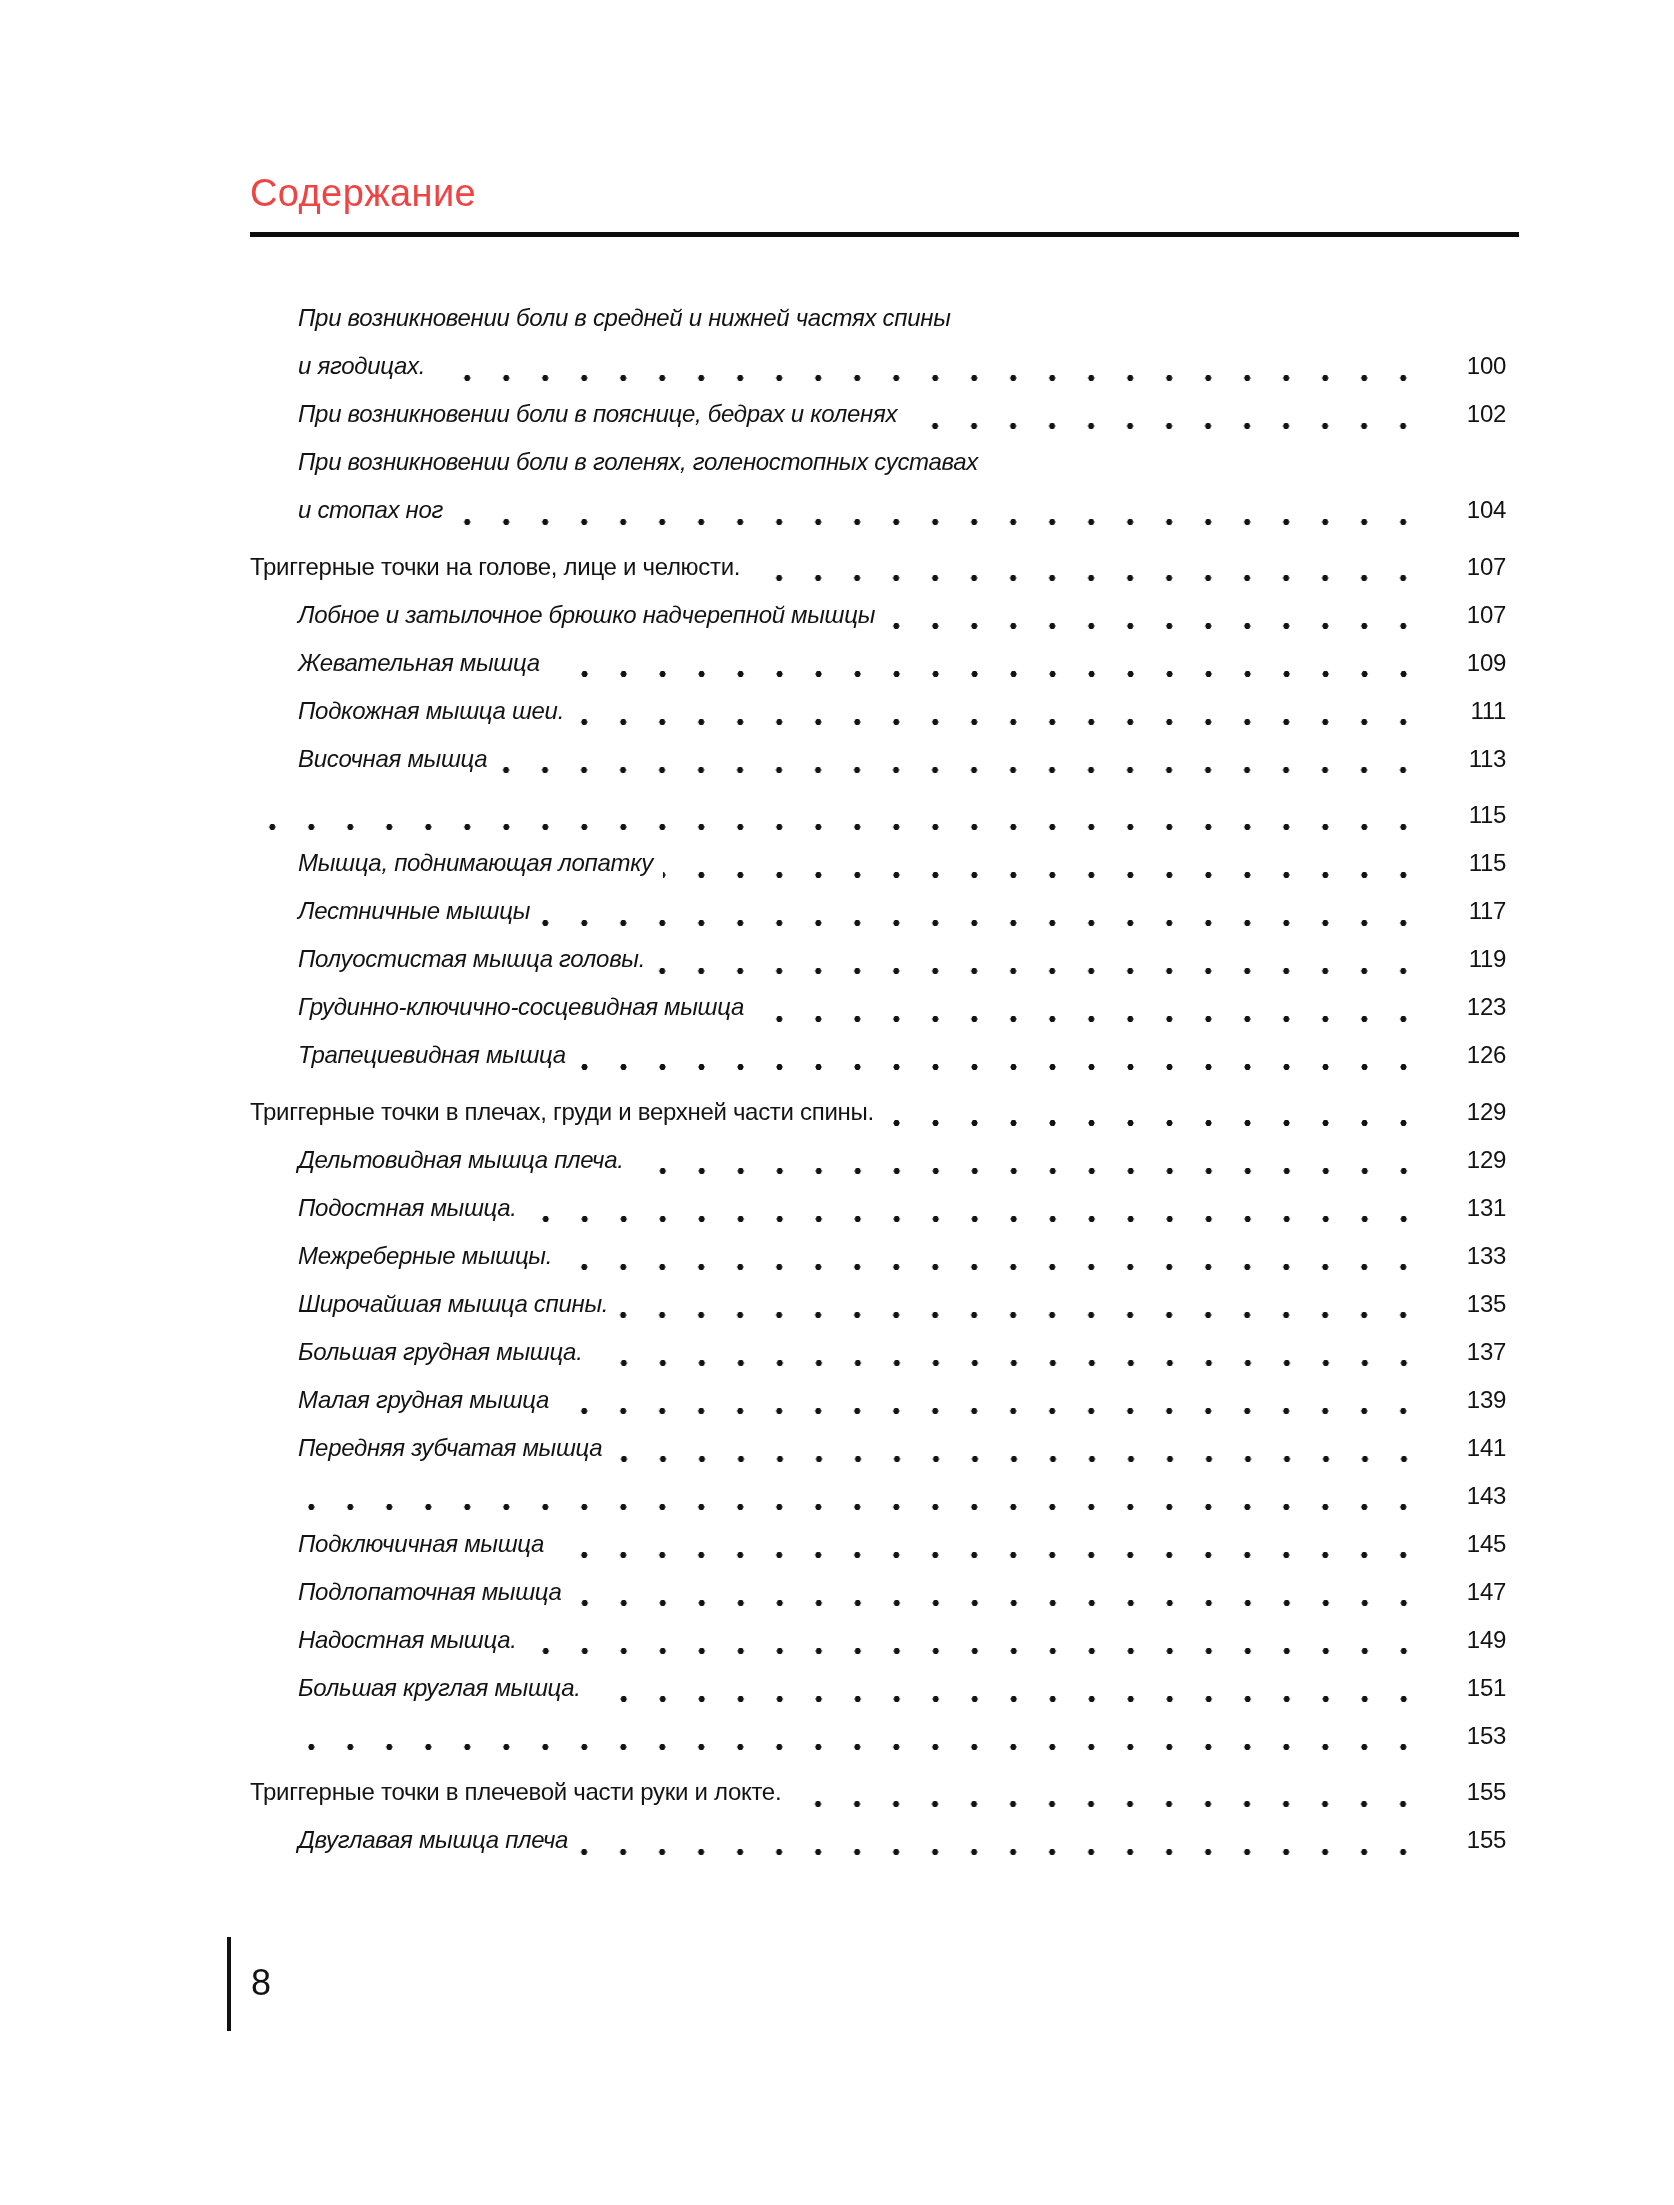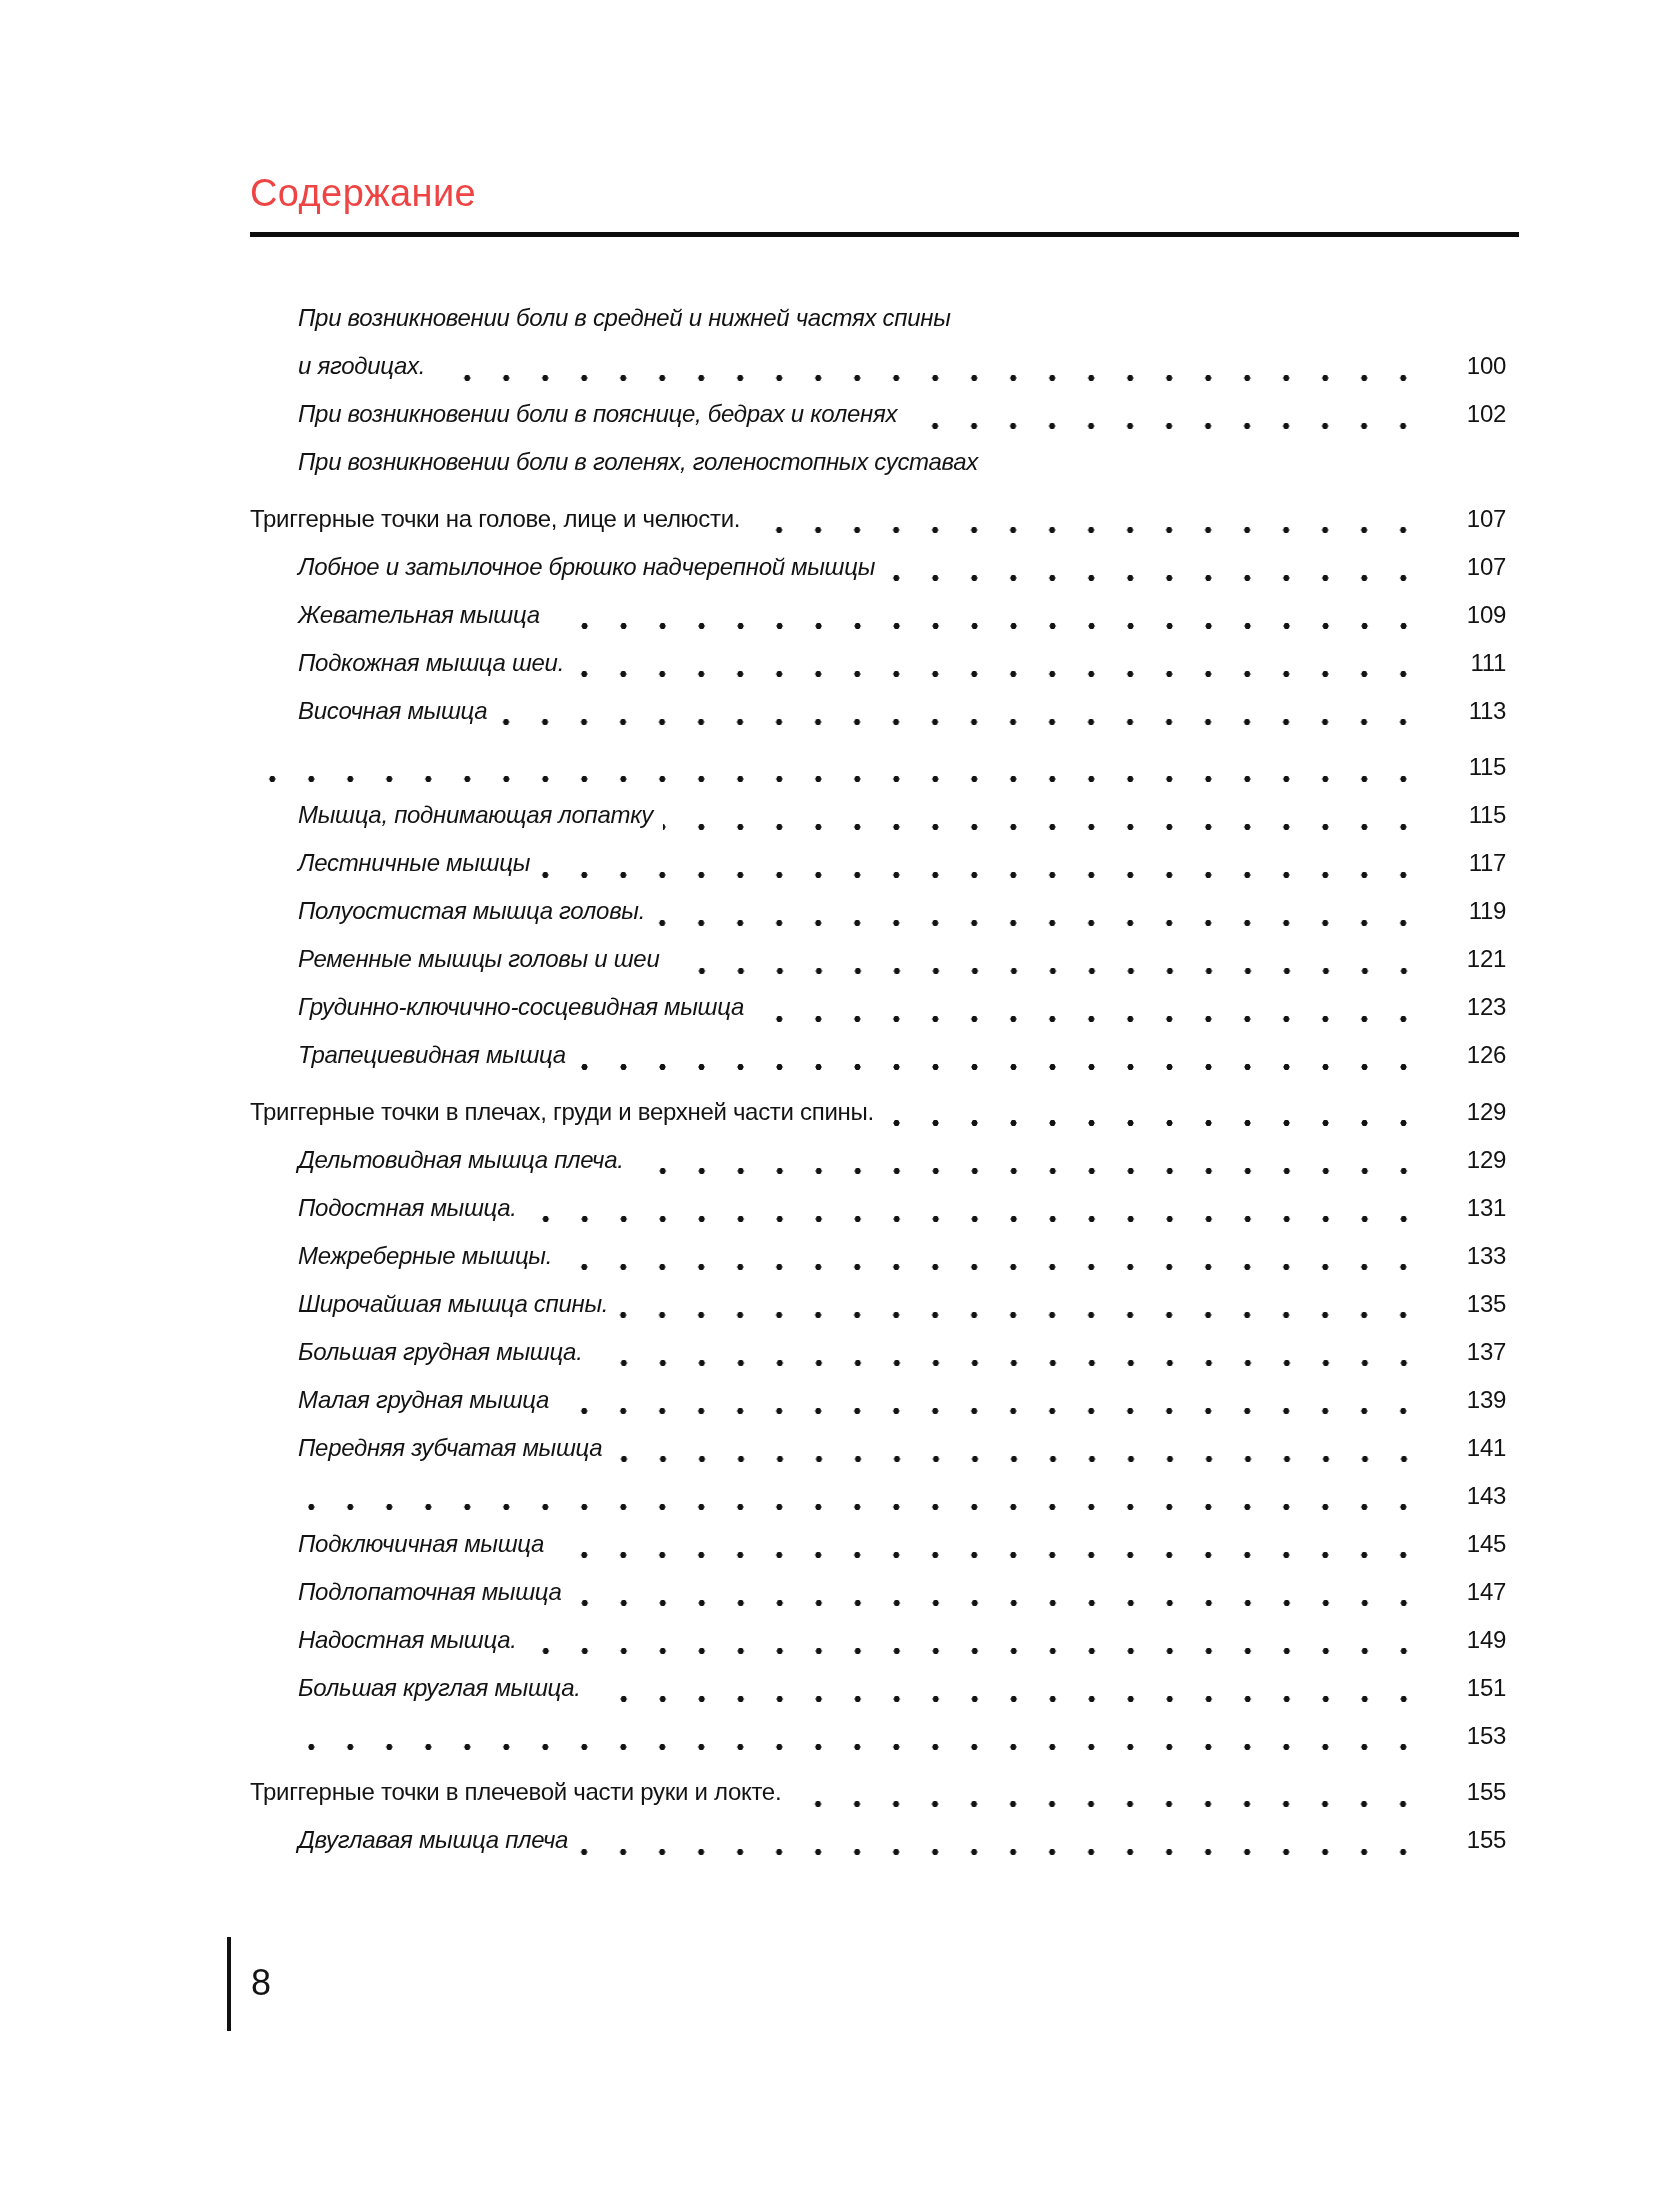--- a/index.html
+++ b/index.html
@@ -77,20 +77,25 @@
       <span class="pg">100</span>
     </div>
     <div class="row sub">
       <span class="t">При возникновении боли в пояснице, бедрах и коленях</span>
       <span class="leader"></span>
       <span class="pg">102</span>
     </div>
     <div class="row sub">
       <span class="t">При возникновении боли в голенях, голеностопных суставах</span>
     </div>
+    <div class="row sub cont">
+      <span class="t">и стопах ног</span>
+      <span class="leader"></span>
+      <span class="pg">104</span>
+    </div>
     <div class="row chapter gap">
       <span class="t">Триггерные точки на голове, лице и челюсти.</span>
       <span class="leader"></span>
       <span class="pg">107</span>
     </div>
     <div class="row sub">
       <span class="t">Лобное и затылочное брюшко надчерепной мышцы</span>
       <span class="leader"></span>
       <span class="pg">107</span>
     </div>
@@ -120,25 +125,20 @@
     </div>
     <div class="row sub">
       <span class="t">Лестничные мышцы</span>
       <span class="leader"></span>
       <span class="pg">117</span>
     </div>
     <div class="row sub">
       <span class="t">Полуостистая мышца головы.</span>
       <span class="leader"></span>
       <span class="pg">119</span>
-    </div>
-    <div class="row sub">
-      <span class="t">Ременные мышцы головы и шеи</span>
-      <span class="leader"></span>
-      <span class="pg">121</span>
     </div>
     <div class="row sub">
       <span class="t">Грудинно-ключично-сосцевидная мышца</span>
       <span class="leader"></span>
       <span class="pg">123</span>
     </div>
     <div class="row sub">
       <span class="t">Трапециевидная мышца</span>
       <span class="leader"></span>
       <span class="pg">126</span>

